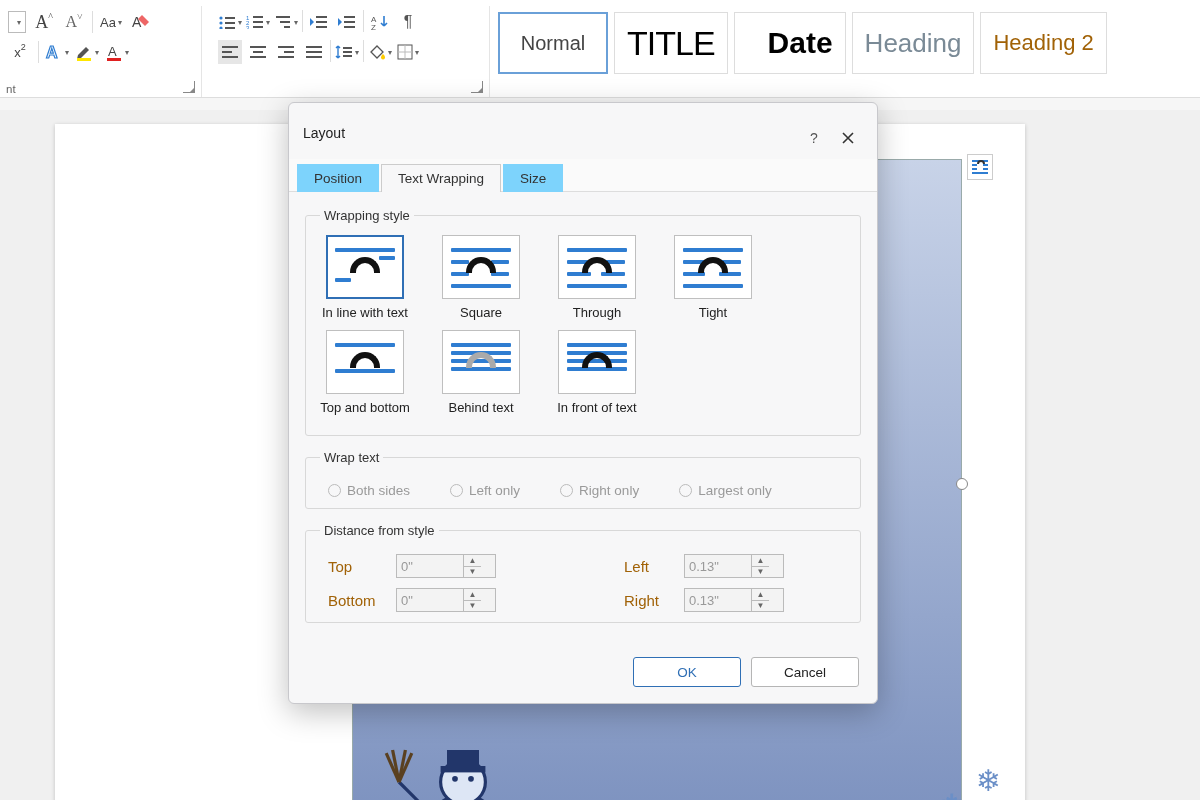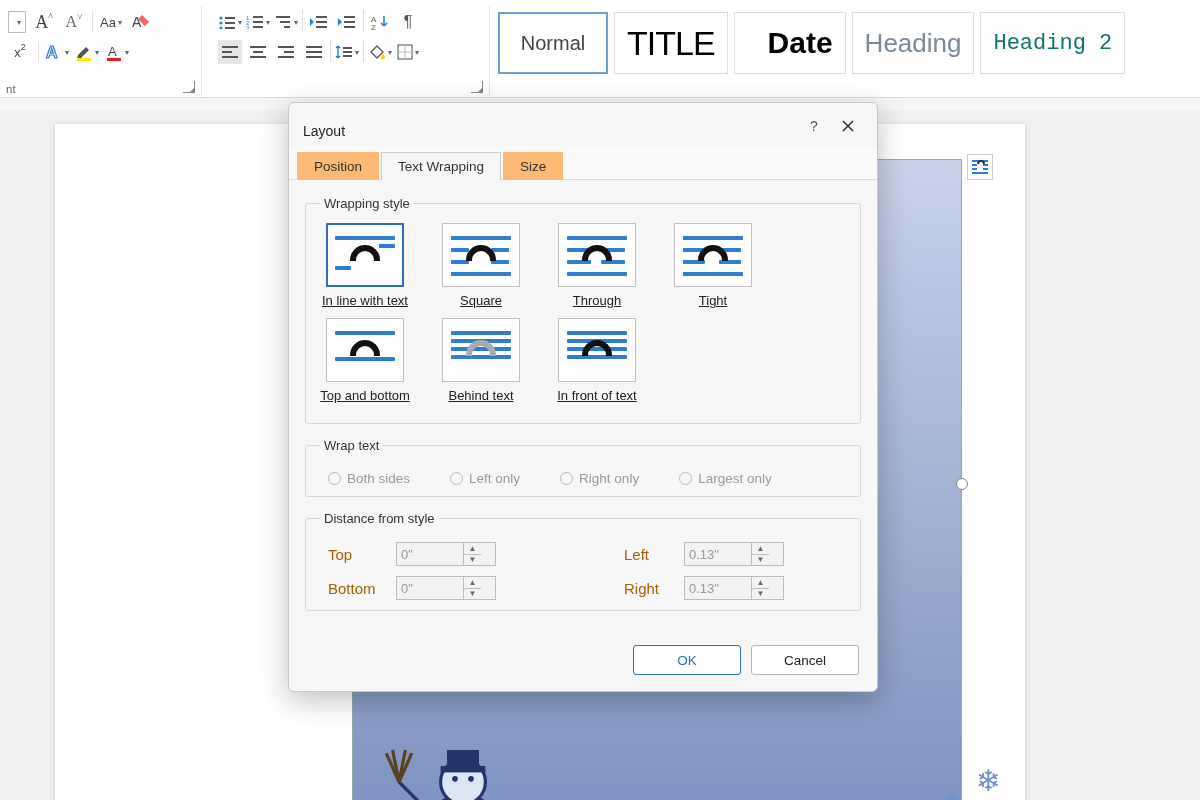--- a/index.html
+++ b/index.html
@@ -71,21 +71,21 @@
     padding: 6px 12px;
     display:flex; align-items:center; justify-content:center;
     cursor: pointer;
     font-size: 20px;
     color: #444;
   }
   .style-tile.selected { border: 2px solid #6aa0d8; }
   .style-tile.title { font-family: Impact, "Arial Black", sans-serif; font-size: 34px; color: #000; letter-spacing: -1px; }
   .style-tile.date { font-family: "Arial Black", sans-serif; font-size: 30px; color: #000; font-weight: 800; padding-left: 33px; }
   .style-tile.h1 { font-size: 26px; color: #7a8a96; }
-  .style-tile.h2 { font-size: 22px; color: #0f766e; font-family: Liberation Mono, monospace; }
+  .style-tile.h2 { font-size: 22px; color: #a16207; }
 
   
   .doc-area {
     position: absolute;
     top: 110px; left: 0; right: 0; bottom: 0;
     background: #f0f0f0;
   }
   .page {
     position: absolute;
     top: 14px; left: 55px;
@@ -121,42 +121,42 @@
     position: absolute;
     left: 288px; top: 102px;
     width: 590px;
     background: #f7f7f8;
     border: 1px solid #c8c8cc;
     box-shadow: 0 8px 30px rgba(0,0,0,.25);
     border-radius: 6px;
     overflow: hidden;
   }
   .dlg-title {
-    display: flex; align-items: flex-end;
-    padding: 10px 12px 8px 14px;
+    display: flex; align-items: flex-start;
+    padding: 22px 12px 8px 14px;
     font-size: 14px;
   }
   .dlg-title .sp { flex: 1; }
   .dlg-title .tbtn {
     width: 34px; height: 26px; display:flex;align-items:center;justify-content:center;
     color: #555; cursor: pointer;
   }
   .tabs {
     display: flex; padding: 4px 0 0 8px; border-bottom: 1px solid #ddd; background: #fafafa;
     gap: 2px;
   }
   .tab {
     padding: 6px 16px;
     font-size: 13.5px;
     color: #333;
     cursor: pointer;
     border: 1px solid transparent;
     border-bottom: none;
     position: relative; top: 1px;
-    background: #fdba74;
+    background: #7dd3fc;
   }
   .tab.selected {
     border-color: #ccc;
     background: #f7f7f8;
   }
   .dlg-body { padding: 16px 16px 8px; }
   fieldset {
     border: 1px solid #d8d8d8;
     border-radius: 3px;
     padding: 12px 14px 10px;
@@ -173,21 +173,21 @@
     cursor: pointer;
   }
   .wrap-opt .thumb {
     width: 78px; height: 64px;
     border: 1px solid #bfbfbf;
     background: #fff;
     position: relative;
     padding: 8px 8px;
   }
   .wrap-opt.selected .thumb { border: 2px solid #2f6fb5; padding: 7px 7px; }
-  .wrap-opt .lbl { margin-top: 6px; font-size: 13px; text-align: center; white-space: nowrap; text-decoration: underline; }
+  .wrap-opt .lbl { margin-top: 6px; font-size: 13px; text-align: center; white-space: nowrap; }
   .tline { height: 4px; background: #2f7dd1; border-radius: 1px; margin: 4px 0; }
   .tline.short { width: 40%; }
   .arc {
     position: absolute; left: 50%; top: 50%;
     width: 30px; height: 16px;
     margin-left: -15px; margin-top: -10px;
     border: 6px solid #111; border-bottom: none;
     border-radius: 16px 16px 0 0;
   }
   .arc.grey { border-color: #aaa; }

